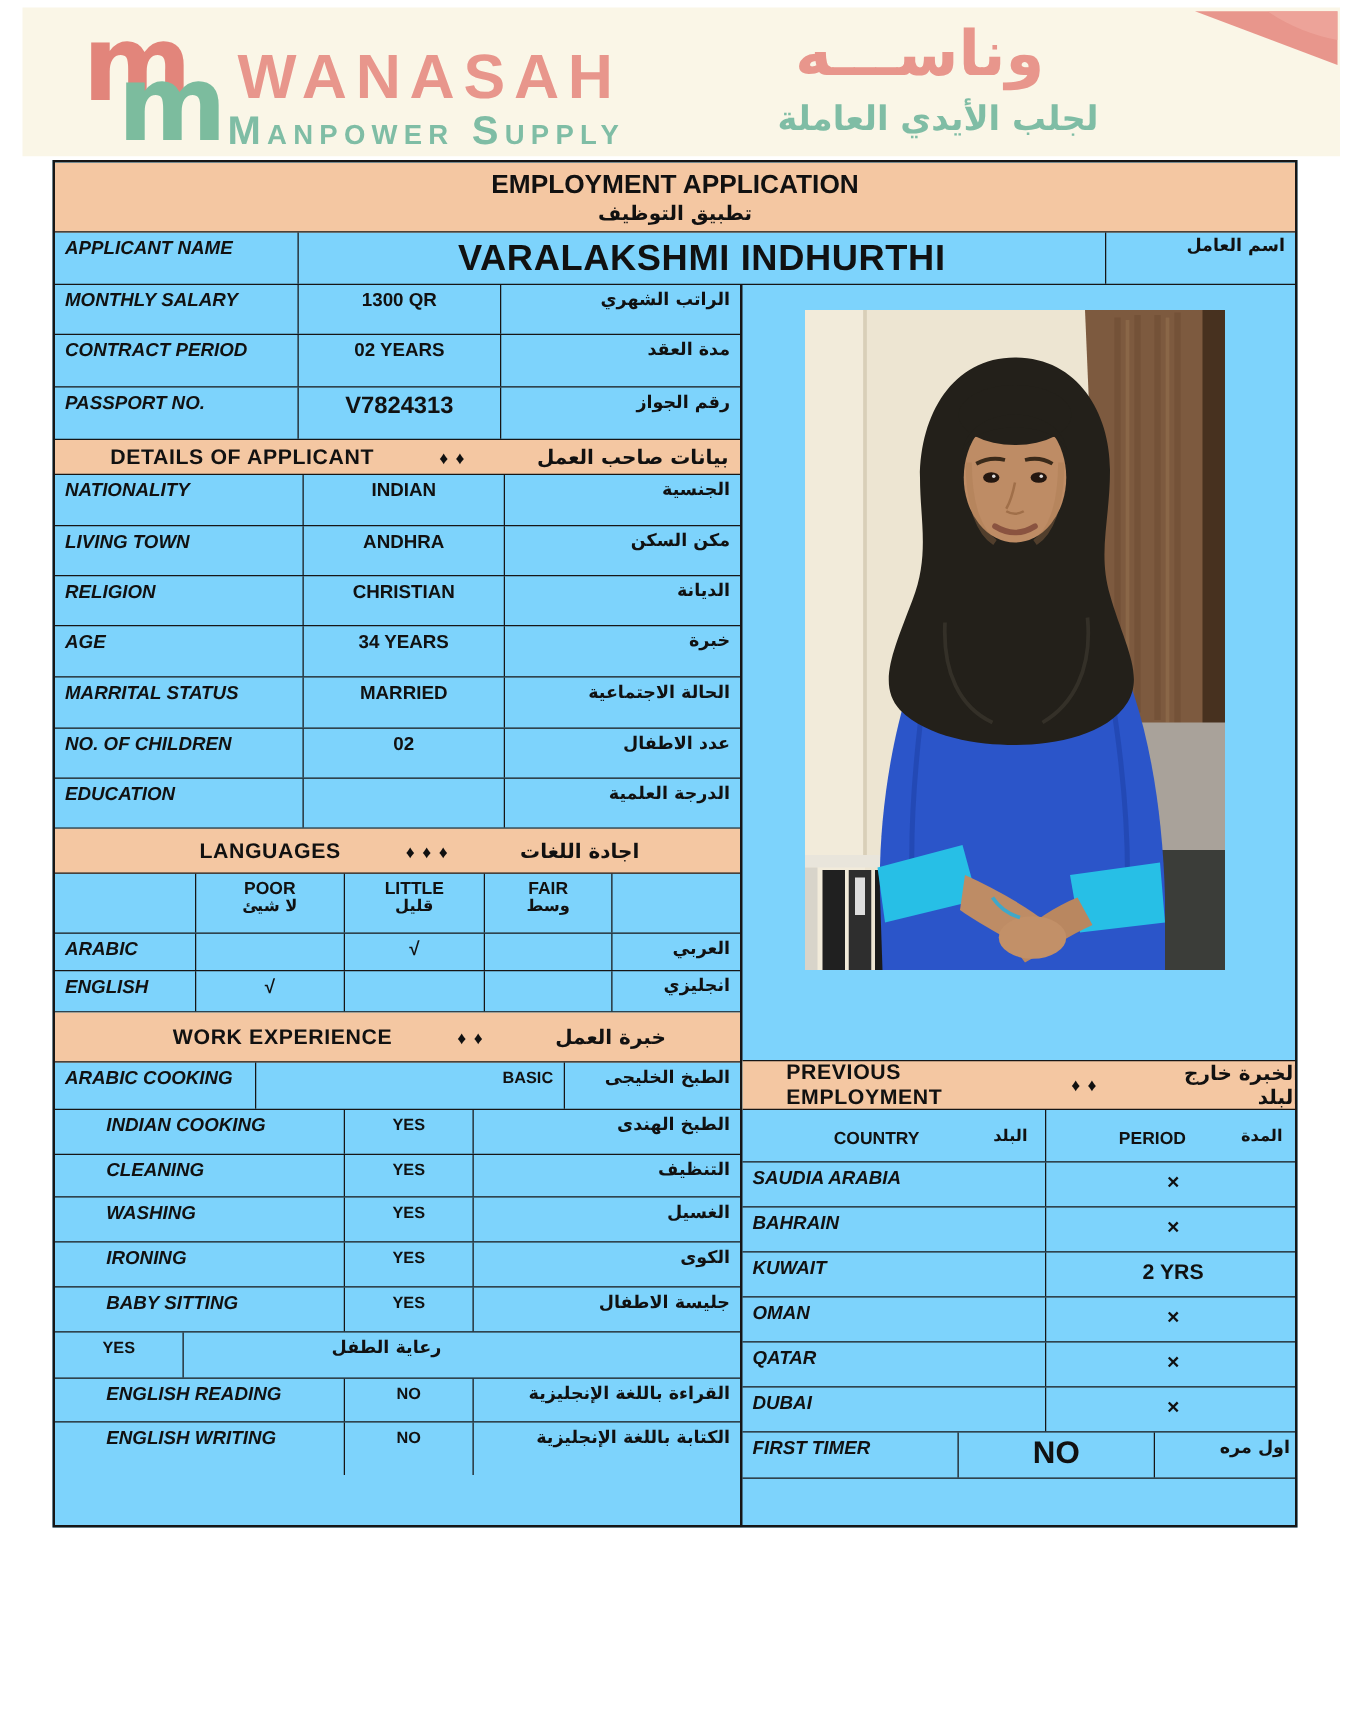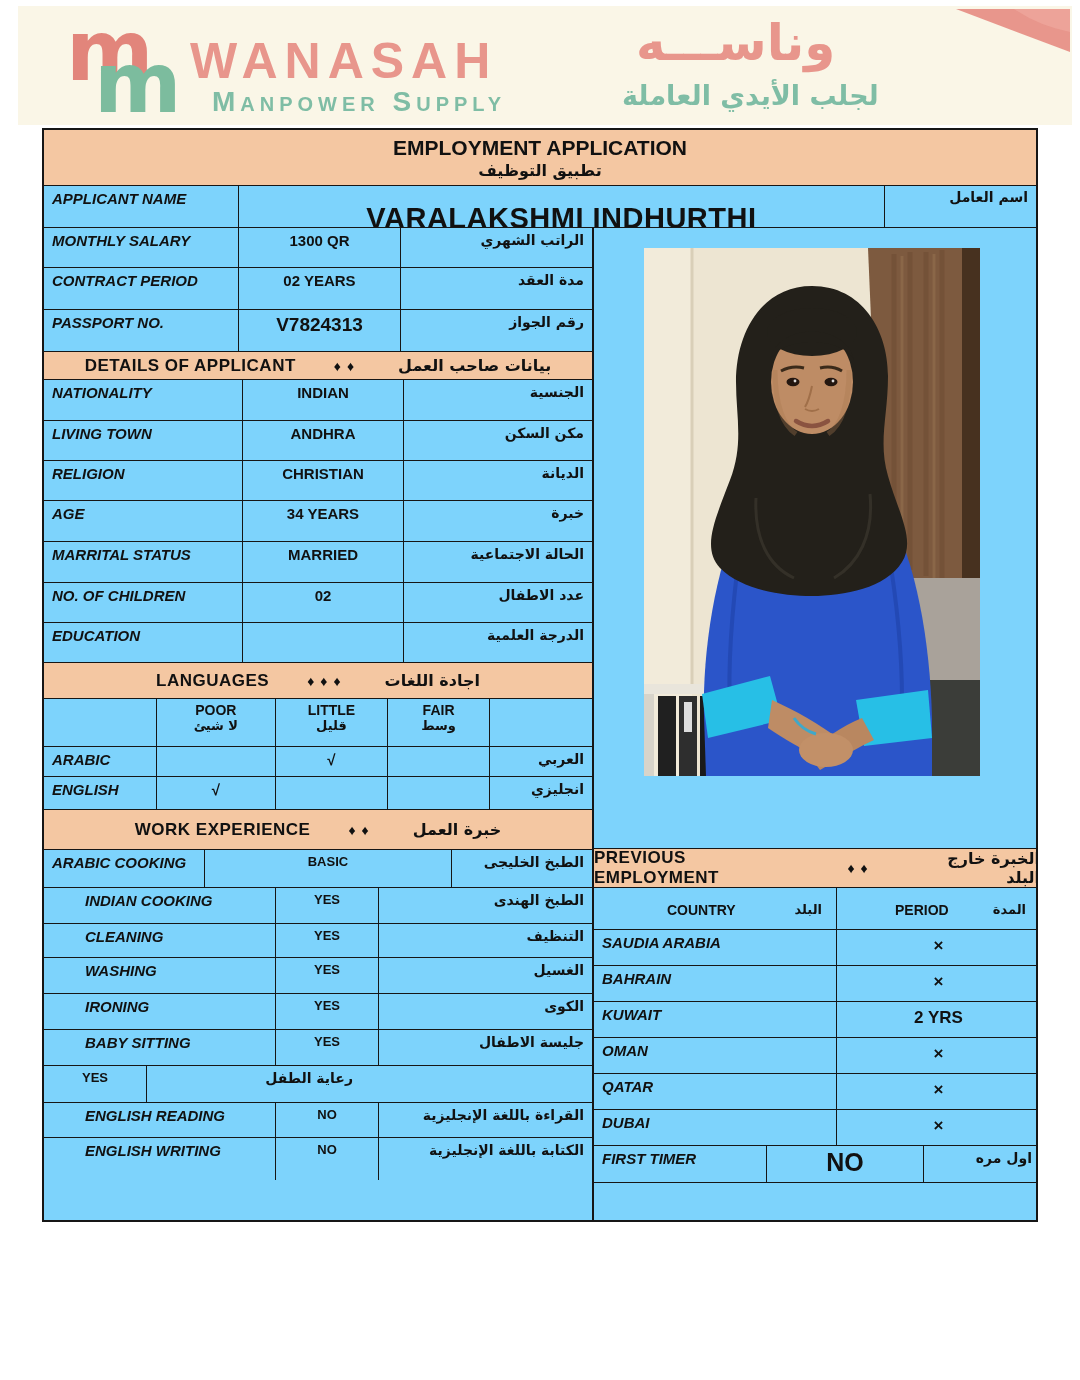--- a/index.html
+++ b/index.html
@@ -8,56 +8,56 @@
   html,body{margin:0;padding:0;background:#fff;}
   .page{position:relative;width:1080px;height:1380px;background:#ffffff;overflow:hidden;
         font-family:"Liberation Sans",sans-serif;color:#111;}
   
   .band{position:absolute;left:18px;top:6px;right:8px;height:119px;background:#FAF6E7;}
   .logo-svg{position:absolute;left:48px;top:14px;}
   .brand-en{position:absolute;left:172px;top:26px;font-size:50px;font-weight:800;
             color:var(--salmon);letter-spacing:7px;white-space:nowrap;}
   .brand-ar{position:absolute;left:618px;top:8px;font-size:50px;font-weight:700;color:var(--salmon);
             font-family:"DejaVu Sans",sans-serif;direction:rtl;white-space:nowrap;}
-  .tag-en{position:absolute;left:194px;top:80px;font-size:28px;font-weight:700;color:var(--teal);
+  .tag-en{position:absolute;left:164px;top:80px;font-size:32px;font-weight:700;color:var(--teal);
           letter-spacing:5px;font-variant:small-caps;white-space:nowrap;}
   .tag-ar{position:absolute;left:604px;top:74px;font-size:27px;font-weight:700;color:var(--teal);
           font-family:"DejaVu Sans",sans-serif;direction:rtl;white-space:nowrap;}
   .ribbon{position:absolute;right:0;top:0;}
   
   .tbl{position:absolute;left:42px;top:128px;width:996px;height:1094px;border:2px solid var(--ink);
        box-sizing:border-box;background:#7dd3fc;overflow:hidden;}
   .r{display:flex;border-bottom:1.5px solid var(--ink);box-sizing:border-box;}
   .c{box-sizing:border-box;border-right:1.5px solid var(--ink);padding:4px 8px;overflow:hidden;}
   .nr{border-right:none;}
   .lab{font-weight:700;font-size:15px;font-style:italic;}
   .val{text-align:center;font-weight:700;font-size:15px;}
   .ar{font-family:"DejaVu Sans",sans-serif;direction:rtl;text-align:right;font-weight:700;font-size:14px;}
-  .hdr{background:var(--peach);display:flex;align-items:center;justify-content:center;gap:38px;}
+  .hdr{background:var(--peach);display:flex;align-items:center;justify-content:center;gap:52px;padding-left:35px;}
   .hen{font-weight:700;font-size:17px;letter-spacing:.5px;}
   .dia{font-size:14px;letter-spacing:6px;}
   .har{font-size:16px;}
   
   .title-row{height:56px;background:var(--peach);border-bottom:1.5px solid var(--ink);
              display:flex;flex-direction:column;align-items:center;justify-content:center;box-sizing:border-box;}
   .title-en{font-weight:700;font-size:21px;}
   .title-ar{font-weight:700;font-size:16px;margin-top:1px;}
   
   .name-row{height:42px;}
-  .name-val{font-size:29px;font-weight:800;line-height:34px;letter-spacing:.5px;padding-top:15px;}
+  .name-val{font-size:29px;font-weight:800;line-height:34px;letter-spacing:.5px;padding-top:4px;}
   .name-ar{padding-top:3px;}
   
   .mid{display:flex;height:996px;}
   .leftcol{width:550px;box-sizing:border-box;border-right:2px solid var(--ink);display:flex;flex-direction:column;}
   .rightcol{flex:1;display:flex;flex-direction:column;position:relative;}
   
   .t1{width:196px;} .t2{width:162px;} .t3{width:192px;}
   .d1{width:200px;} .d2{width:161px;} .d3{width:189px;}
   .l1{width:113px;} .l2{width:120px;} .l3{width:112px;} .l4{width:103px;} .l5{width:102px;}
-  .wa1{width:162px;} .wa2{width:247px;} .wa3{width:141px;}
+  .wa1{width:162px;} .wa2{width:247px;text-align:right;} .wa3{width:141px;}
   .w1{width:233px;padding-left:41px;} .w2{width:103px;} .w3{width:214px;}
   .p1{width:243px;} .p2{width:203px;}
   .f1{width:173px;} .f2{width:157px;} .f3{width:116px;}
   .bigval{font-size:19px;}
   .smallval{font-size:13px;}
   .colh{text-align:center;padding-top:3px;}
   .ch-en{font-weight:700;font-size:14px;}
   .ch-ar{font-family:"DejaVu Sans",sans-serif;font-weight:700;font-size:13px;direction:rtl;text-align:center;}
   .colh2{display:flex;align-items:center;padding:2px 14px 0 14px;}
   .colh2 .ch-en{flex:1;text-align:center;}

